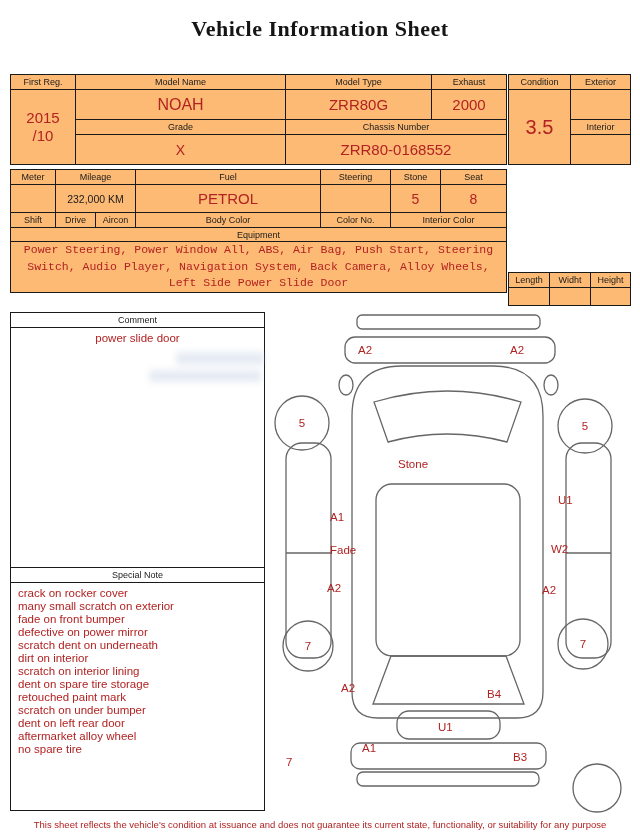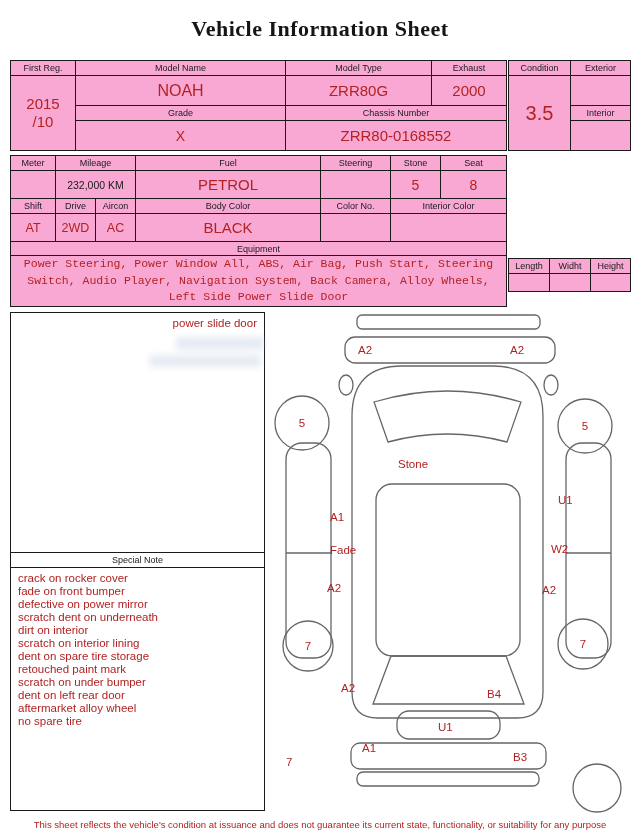--- a/index.html
+++ b/index.html
@@ -4,21 +4,21 @@
 <style>
   * { margin:0; padding:0; box-sizing:border-box; }
   html,body { background:#ffffff; }
   body { width:640px; height:835px; font-family:"Liberation Sans", sans-serif; }
   .page { position:relative; width:640px; height:835px; background:#ffffff; overflow:hidden; }
 
   .title { position:absolute; top:16px; left:0; width:100%; text-align:center;
            font-family:"Liberation Serif", serif; font-size:22px; font-weight:600;
            letter-spacing:0.5px; color:#151515; }
 
-  table.tbl { position:absolute; border-collapse:collapse; table-layout:fixed; background:#f9a8d4; }
+  table.tbl { position:absolute; border-collapse:collapse; table-layout:fixed; background:#fdba74;margin-top:14px; }
   .tbl td { border:1px solid #1a1a1a; padding:0; text-align:center; vertical-align:middle; overflow:hidden; }
   .lbl { font-size:9px; color:#1a1a1a; }
   .val { color:#b22222; }
   .fs20 { font-size:20px; }
   .fs16 { font-size:16px; }
   .fs15 { font-size:15px; }
   .fs14 { font-size:14px; }
   .fs13 { font-size:12.5px; }
   .blk  { color:#1a1a1a; font-size:10.5px; }
 
@@ -28,21 +28,21 @@
 
   .firstreg { text-align:left; padding-left:10px; font-size:15px; line-height:1.2; }
   .equip { text-align:left; vertical-align:top; padding:3px 8px; font-size:11.5px;
            line-height:1.45; color:#b22222;font-family:Liberation Mono, monospace; }
 
   .notes { position:absolute; left:10px; top:312px; width:255px; height:499px;
            border:1px solid #1a1a1a; background:#fff; }
   .boxhead { height:15px; border-bottom:1px solid #1a1a1a; font-size:9px; color:#1a1a1a;
              text-align:center; line-height:14px; }
   .comment-content { position:relative; height:240px; border-bottom:1px solid #1a1a1a;
-                     padding:4px 7px; color:#b22222; font-size:11.5px; text-align:right; }
+                     padding:4px 7px; color:#b22222; font-size:11.5px; text-align:center; }
   .note-content { padding:4px 7px; color:#b22222; font-size:11.5px; text-align:left; }
   .note-line { line-height:13px; white-space:nowrap; }
   .smudge { position:absolute; background:#b9c6de; opacity:0.35; filter:blur(3px); border-radius:3px; }
 
   svg.diagram { position:absolute; left:270px; top:306px; width:362px; height:507px; }
   .outline { fill:none; stroke:#666; stroke-width:1.3; }
   .dlabels text { fill:#b22222; font-size:11.5px; font-family:"Liberation Sans", sans-serif; }
 
   .footer { position:absolute; left:0; top:819px; width:640px; text-align:center;
             color:#b22222; font-size:9.5px; }
@@ -139,28 +139,20 @@
         <td class="val fs14">8</td>
       </tr>
       <tr class="r15">
         <td class="lbl">Shift</td>
         <td class="lbl">Drive</td>
         <td class="lbl">Aircon</td>
         <td class="lbl">Body Color</td>
         <td class="lbl">Color No.</td>
         <td class="lbl" colspan="2">Interior Color</td>
       </tr>
-      <tr class="r28">
-        <td class="val fs13">AT</td>
-        <td class="val fs13">2WD</td>
-        <td class="val fs13">AC</td>
-        <td class="val fs15">BLACK</td>
-        <td></td>
-        <td colspan="2"></td>
-      </tr>
       <tr class="r14">
         <td class="lbl" colspan="7">Equipment</td>
       </tr>
       <tr class="r45">
         <td class="equip" colspan="7">Power Steering, Power Window All, ABS, Air Bag, Push Start, Steering Switch, Audio Player, Navigation System, Back Camera, Alloy Wheels, Left Side Power Slide Door</td>
       </tr>
     </tbody>
   </table>
 
 
@@ -178,28 +170,30 @@
       </tr>
       <tr class="r18">
         <td></td>
         <td></td>
         <td></td>
       </tr>
     </tbody>
   </table>
 
   <div class="notes">
+    <div class="boxhead">Comment</div>
     <div class="comment-content">
       <div>power slide door</div>
       <div class="smudge" style="left:165px; top:24px; width:88px; height:13px;"></div>
       <div class="smudge" style="left:138px; top:42px; width:112px; height:12px;"></div>
     </div>
     <div class="boxhead">Special Note</div>
     <div class="note-content">
       <div class="note-line">crack on rocker cover</div>
+      <div class="note-line">many small scratch on exterior</div>
       <div class="note-line">fade on front bumper</div>
       <div class="note-line">defective on power mirror</div>
       <div class="note-line">scratch dent on underneath</div>
       <div class="note-line">dirt on interior</div>
       <div class="note-line">scratch on interior lining</div>
       <div class="note-line">dent on spare tire storage</div>
       <div class="note-line">retouched paint mark</div>
       <div class="note-line">scratch on under bumper</div>
       <div class="note-line">dent on left rear door</div>
       <div class="note-line">aftermarket alloy wheel</div>

